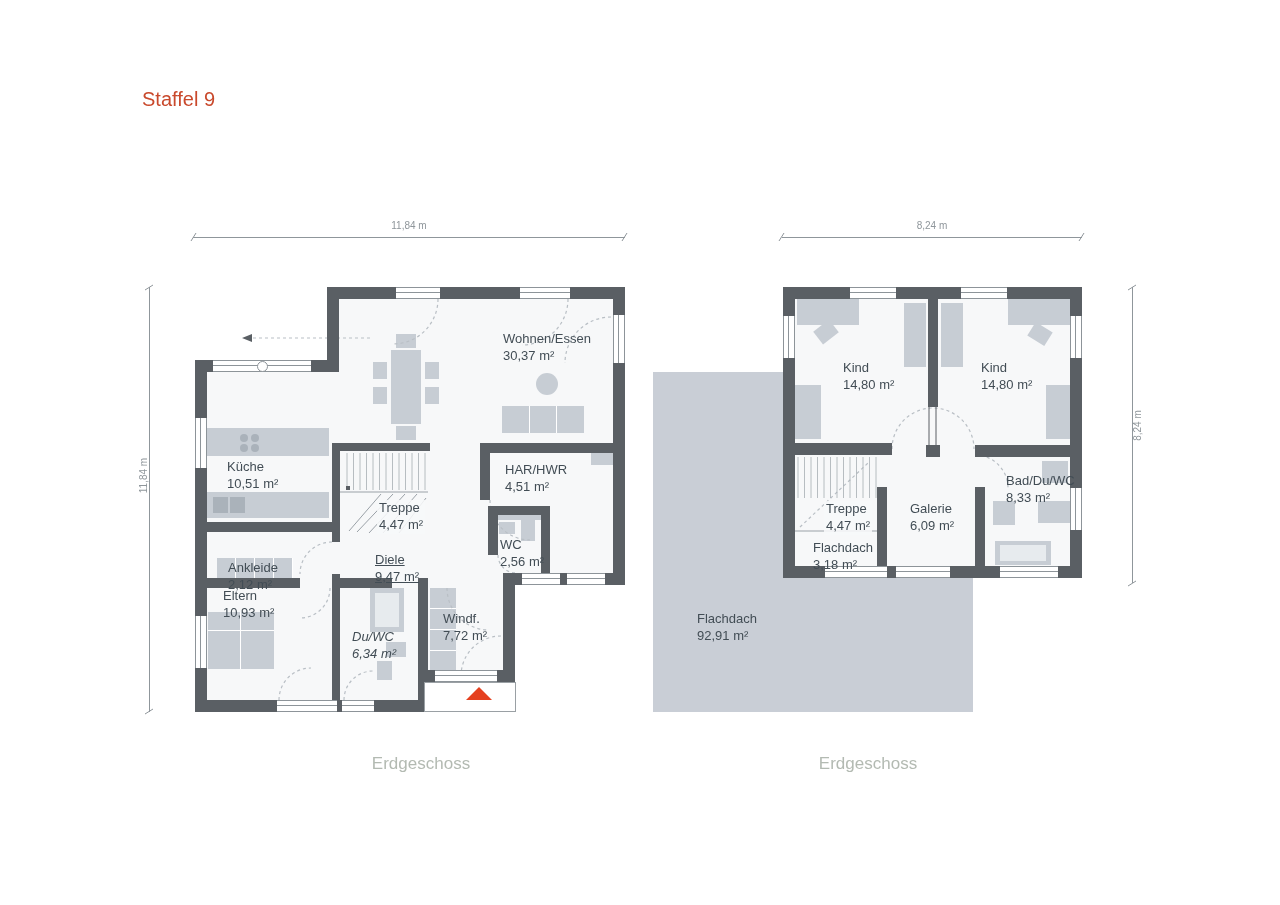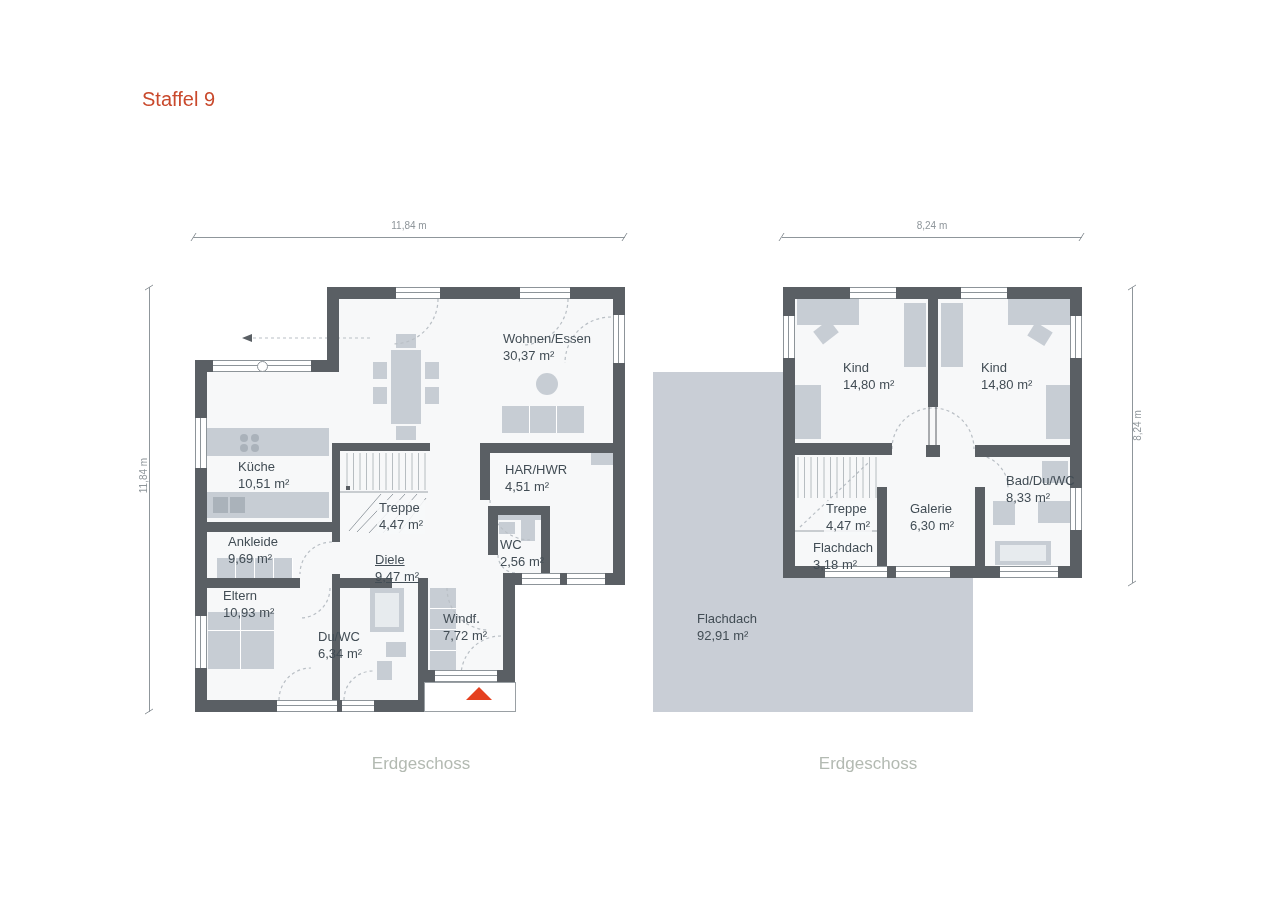--- a/index.html
+++ b/index.html
@@ -224,49 +224,49 @@
   <div class="win-h" style="left:896px;top:566px;width:54px;"></div>
   <div class="win-h" style="left:1000px;top:566px;width:58px;"></div>
 
   <div class="porch"></div>
   <div class="tri"></div>
 
   <div class="rlabel" style="left:503px;top:331px;">
     <div>Wohnen/Essen</div>
     <div>30,37 m²</div>
   </div>
-  <div class="rlabel" style="left:238px;top:459px;">
+  <div class="rlabel" style="left:227px;top:459px;">
     <div>Küche</div>
     <div>10,51 m²</div>
   </div>
   <div class="rlabel" style="left:505px;top:462px;">
     <div>HAR/HWR</div>
     <div>4,51 m²</div>
   </div>
   <div class="rlabel bg" style="left:377px;top:500px;">
     <div>Treppe</div>
     <div>4,47 m²</div>
   </div>
   <div class="rlabel" style="left:375px;top:552px;text-decoration:underline;">
     <div>Diele</div>
     <div>9,47 m²</div>
   </div>
   <div class="rlabel" style="left:500px;top:537px;">
     <div>WC</div>
     <div>2,56 m²</div>
   </div>
-  <div class="rlabel" style="left:228px;top:534px;">
+  <div class="rlabel" style="left:228px;top:560px;">
     <div>Ankleide</div>
-    <div>9,69 m²</div>
+    <div>2,12 m²</div>
   </div>
   <div class="rlabel" style="left:223px;top:588px;">
     <div>Eltern</div>
     <div>10,93 m²</div>
   </div>
-  <div class="rlabel" style="left:318px;top:629px;">
+  <div class="rlabel" style="left:352px;top:629px;font-style:italic;">
     <div>Du/WC</div>
     <div>6,34 m²</div>
   </div>
   <div class="rlabel" style="left:443px;top:611px;">
     <div>Windf.</div>
     <div>7,72 m²</div>
   </div>
 
   <div class="rlabel" style="left:843px;top:360px;">
     <div>Kind</div>
@@ -275,21 +275,21 @@
   <div class="rlabel" style="left:981px;top:360px;">
     <div>Kind</div>
     <div>14,80 m²</div>
   </div>
   <div class="rlabel bg" style="left:824px;top:501px;">
     <div>Treppe</div>
     <div>4,47 m²</div>
   </div>
   <div class="rlabel" style="left:910px;top:501px;">
     <div>Galerie</div>
-    <div>6,30 m²</div>
+    <div>6,09 m²</div>
   </div>
   <div class="rlabel" style="left:813px;top:540px;">
     <div>Flachdach</div>
     <div>3,18 m²</div>
   </div>
   <div class="rlabel" style="left:1006px;top:473px;">
     <div>Bad/Du/WC</div>
     <div>8,33 m²</div>
   </div>
   <div class="rlabel" style="left:697px;top:611px;">

